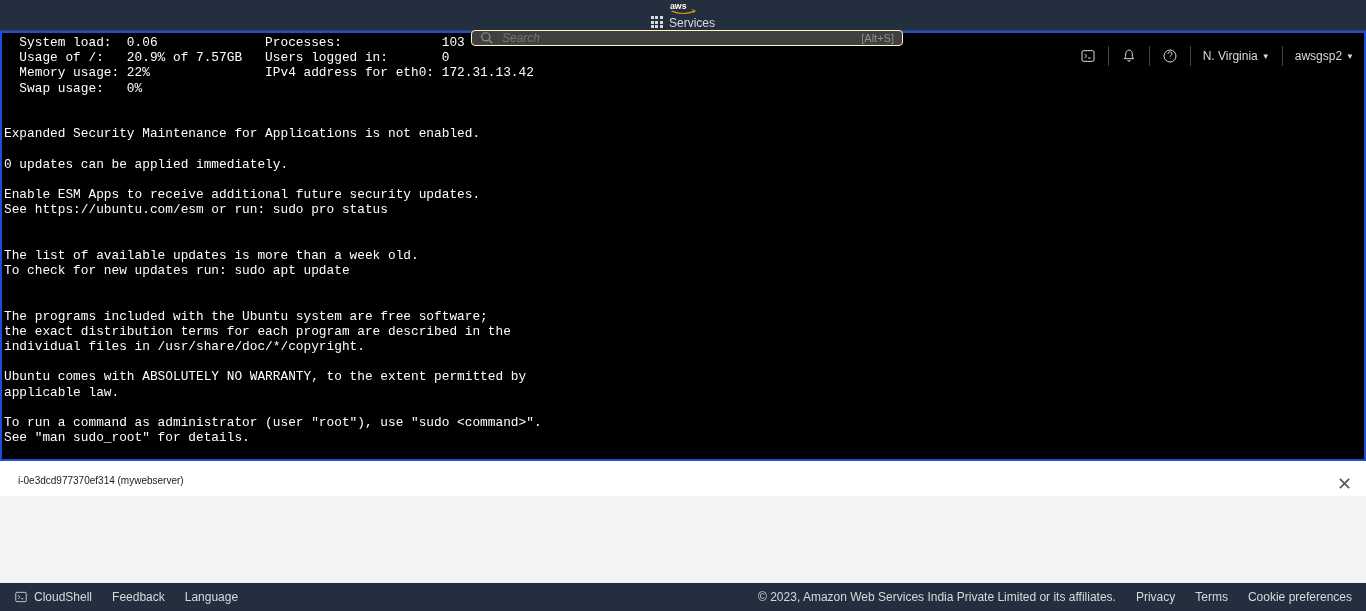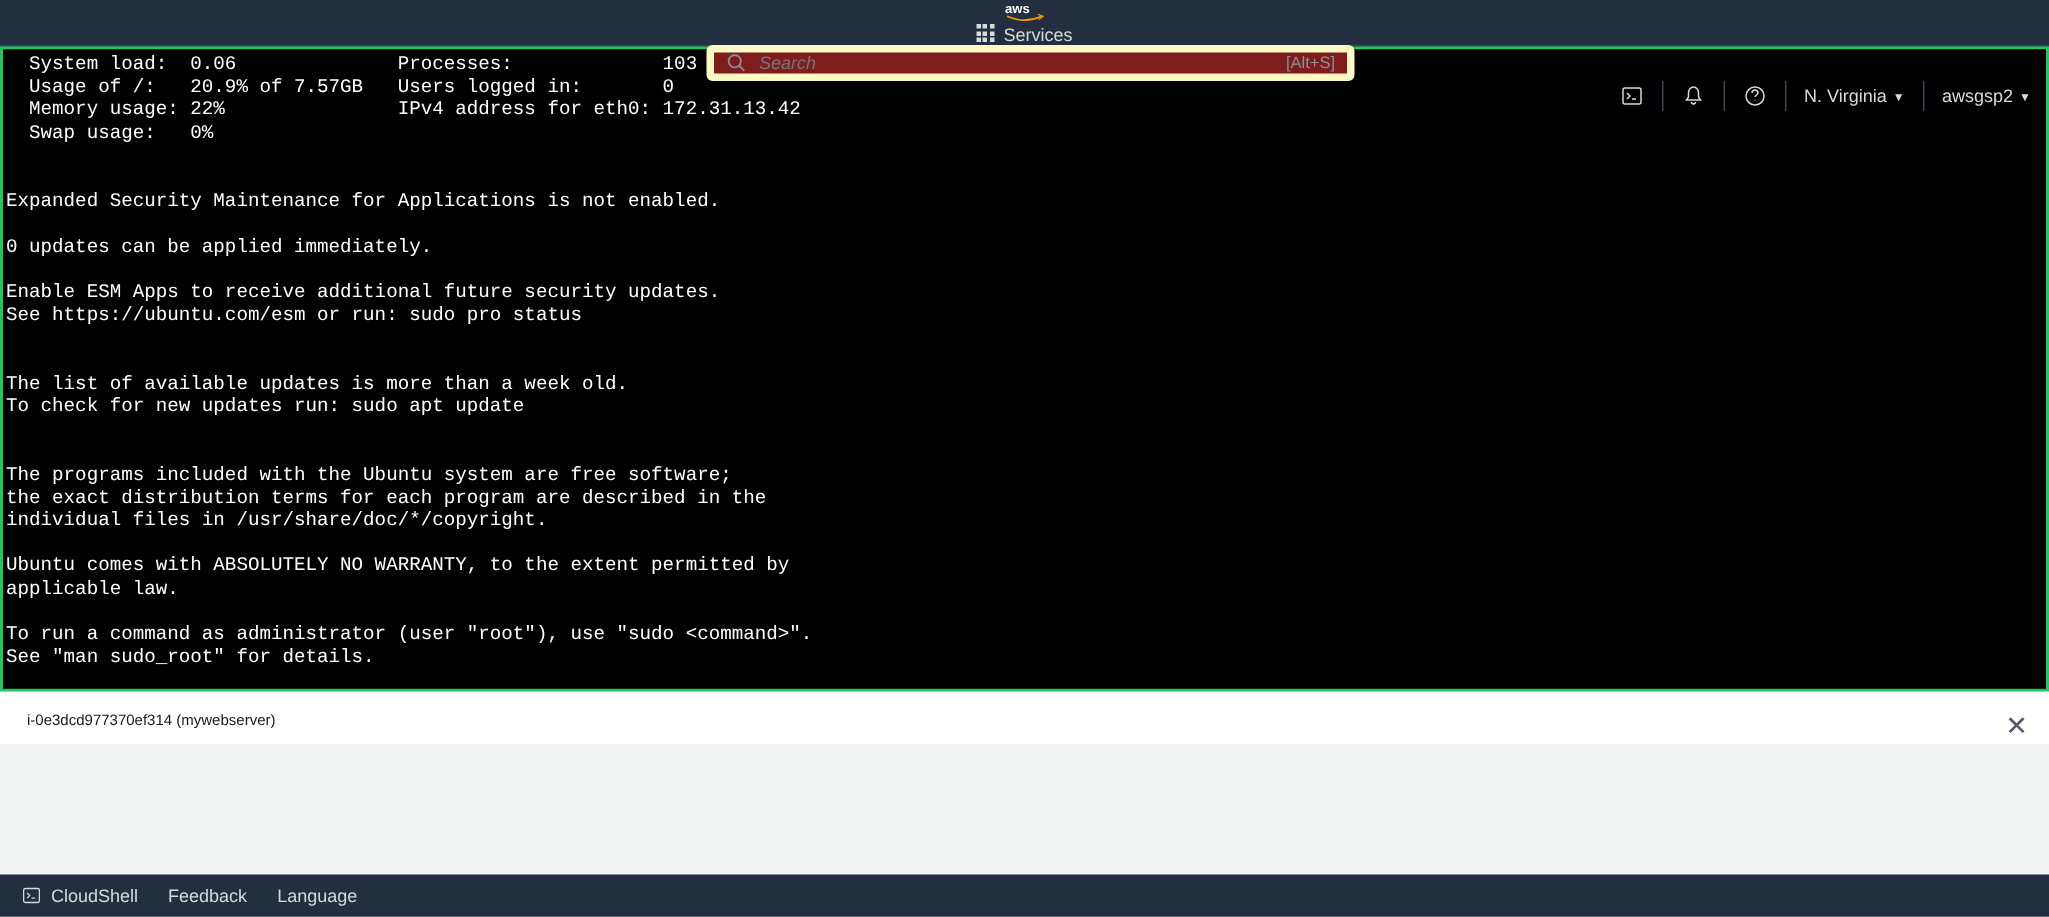--- a/index.html
+++ b/index.html
@@ -37,23 +37,23 @@
   padding: 0 12px;
   height: 100%;
   cursor: pointer;
 }
 .grid-icon { display: grid; grid-template-columns: repeat(3,3px); grid-template-rows: repeat(3,3px); gap: 1.5px; }
 .grid-icon span { background: #d5dbdb; }
 .search-wrap {
   margin-left: 8px;
   height: 24px;
   width: 432px;
-  border: 5px solid #fef9c3;
+  border: 1px solid #fef9c3;
   border-radius: 4px;
-  background: #7f1d1d;
+  background: #404040;
   display: flex;
   align-items: center;
   padding: 0 8px;
   color: #879196;
 }
 .search-wrap svg { width: 14px; height: 14px; fill: #879196; }
 .search-input {
   flex: 1;
   background: transparent;
   border: none;
@@ -65,21 +65,21 @@
 }
 .search-hint { font-size: 11px; color: #879196; }
 .top-right { margin-left: auto; display: flex; align-items: center; height: 100%; }
 .tr-item { padding: 0 12px; height: 100%; display: flex; align-items: center; cursor: pointer; gap: 4px; }
 .tr-item svg { width: 16px; height: 16px; fill: none; stroke: #d5dbdb; stroke-width: 1.5; }
 .tr-caret { font-size: 8px; color: #d5dbdb; }
 
 
 .terminal-frame {
   margin: 0;
-  border: 2px solid #22c55e;
+  border: 2px solid #1d4ed8;
   background: #000;
   height: 430px;
 }
 .terminal {
   background: #000;
   color: #fff;
   font-family: "Courier New", monospace;
   font-size: 12.8px;
   line-height: 15.2px;
   white-space: pre;
@@ -237,13 +237,19 @@
     <div class="cs">
       <svg viewBox="0 0 24 24">
           <rect x="3" y="4" width="18" height="16" rx="2"></rect>
           <path d="M7 9 L10 12 L7 15 M12 15 L16 15"></path>
         </svg>
       <span>CloudShell</span>
     </div>
     <a>Feedback</a>
     <a>Language</a>
   </div>
+  <div class="footer-right">
+    <span>© 2023, Amazon Web Services India Private Limited or its affiliates.</span>
+    <a>Privacy</a>
+    <a>Terms</a>
+    <a>Cookie preferences</a>
+  </div>
 </div>
 
 </body></html>

